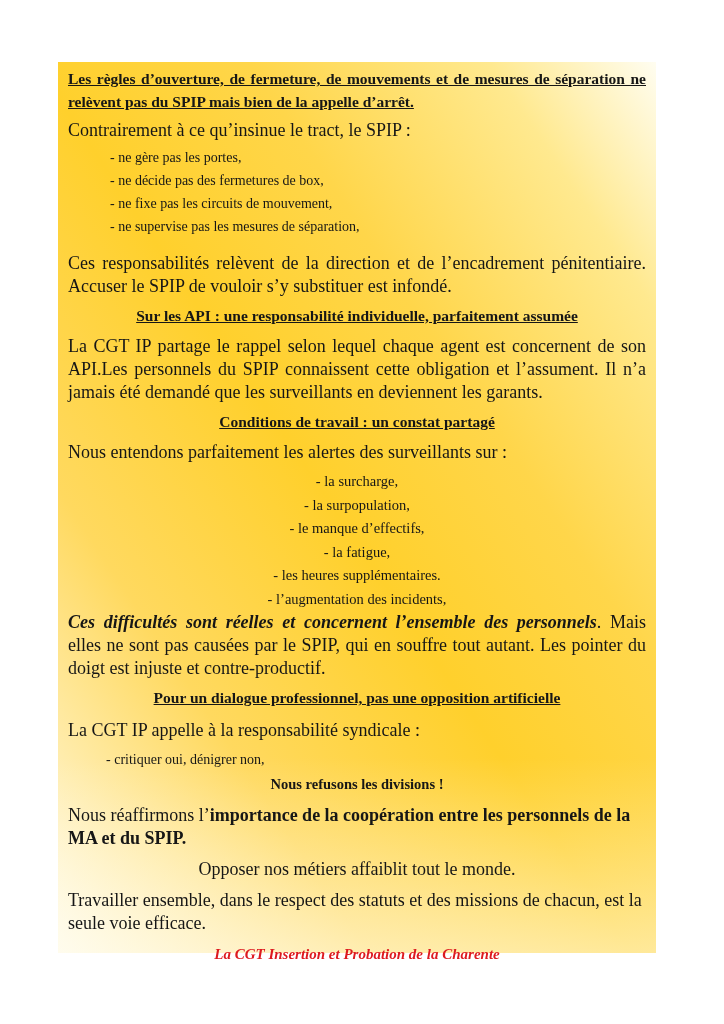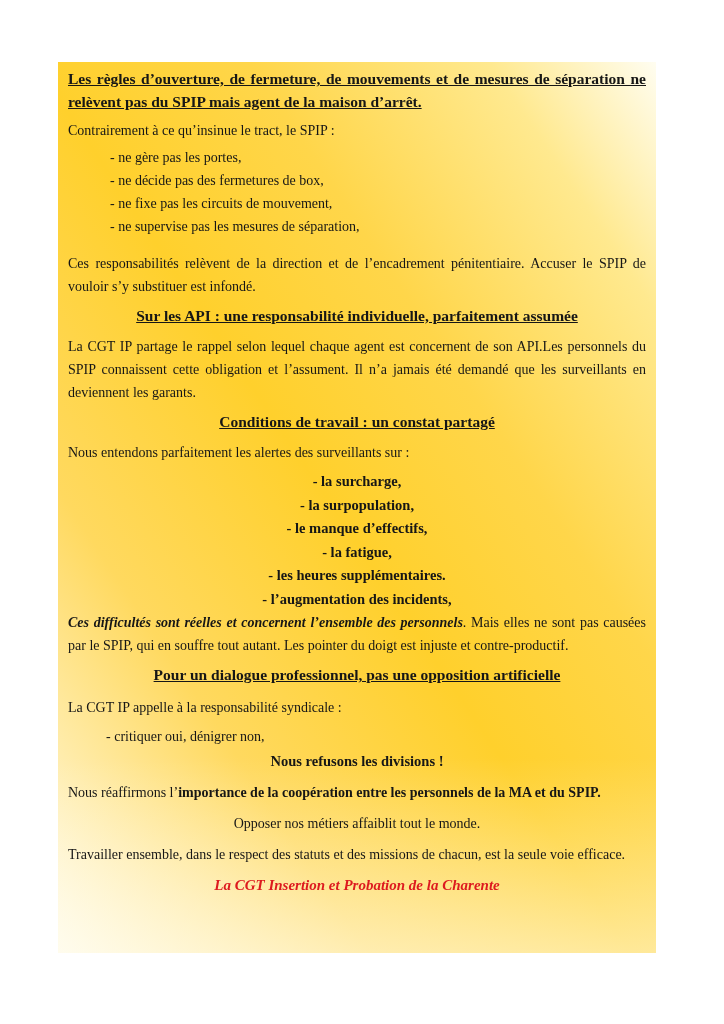--- a/index.html
+++ b/index.html
@@ -17,21 +17,21 @@
     width: 598px; height: 891px;
     box-sizing: border-box;
     padding: 5px 10px 0 10px;
     background:
       linear-gradient(to bottom, rgba(255,253,242,0) 78%, rgba(255,253,242,0.55) 100%),
       linear-gradient(to bottom left,
         #fffdf0 0%, #ffe98f 14%, #ffd64a 34%,
         #ffd02c 52%, #ffd95f 74%, #fffbe8 100%);
   }
   p, div.line { margin: 0; }
-  .body   { font-size: 14px; line-height: 23px; }
+  .body   { font-size: 18px; line-height: 23px; }
   .just   { text-align: justify; }
   .center { text-align: center; }
   .bold   { font-weight: bold; }
   .bolditalic { font-weight: bold; font-style: italic; margin-top: 25px; }
   .heading-main {
     font-size: 15.5px; font-weight: bold; line-height: 23px;
     text-decoration: underline;
     text-align: justify;
     margin: 0 0 6px 0;
   }
@@ -44,35 +44,35 @@
   .h-conditions { margin: 6px 0 8px 0; }
   .h-dialogue   { margin: 6px 0 10px 0; }
   .mb4  { margin-bottom: 4px; }
   .mb5  { margin-bottom: 5px; }
   .mb6  { margin-bottom: 6px; }
   .mb8  { margin-bottom: 8px; }
   .indent-list { padding-left: 42px; margin: 0 0 14px 0; }
   .indent-list .line { font-size: 14px; line-height: 23px; }
   .indent-list-2 { padding-left: 38px; margin: 0 0 2px 0; }
   .center-list { text-align: center; margin: 0; }
-  .center-list .line { font-size: 14.5px; font-weight: bold; line-height: 23.5px; }
+  .center-list .line { font-size: 14.5px; font-weight: normal; line-height: 23.5px; }
   .slogan { font-size: 14.5px; font-weight: bold; text-align: center; line-height: 23px; margin: 2px 0 8px 0; }
   .signature {
     font-size: 15px; font-weight: bold; font-style: italic;
     text-align: center; line-height: 23px;
     color: var(--signature-red, #dd1a1f);
     margin-top: 2px;
   }
 </style>
 </head>
 <body>
 
 <div class="leaflet">
 
-  <p class="heading-main">Les règles d’ouverture, de fermeture, de mouvements et de mesures de séparation ne relèvent pas du SPIP mais agent de la maison d’arrêt.</p>
+  <p class="heading-main">Les règles d’ouverture, de fermeture, de mouvements et de mesures de séparation ne relèvent pas du SPIP mais bien de la appelle d’arrêt.</p>
 
   <p class="body mb4">Contrairement à ce qu’insinue le tract, le SPIP :</p>
 
   <div class="indent-list">
     <div class="line">- ne gère pas les portes,</div>
     <div class="line">- ne décide pas des fermetures de box,</div>
     <div class="line">- ne fixe pas les circuits de mouvement,</div>
     <div class="line">- ne supervise pas les mesures de séparation,</div>
   </div>
 

